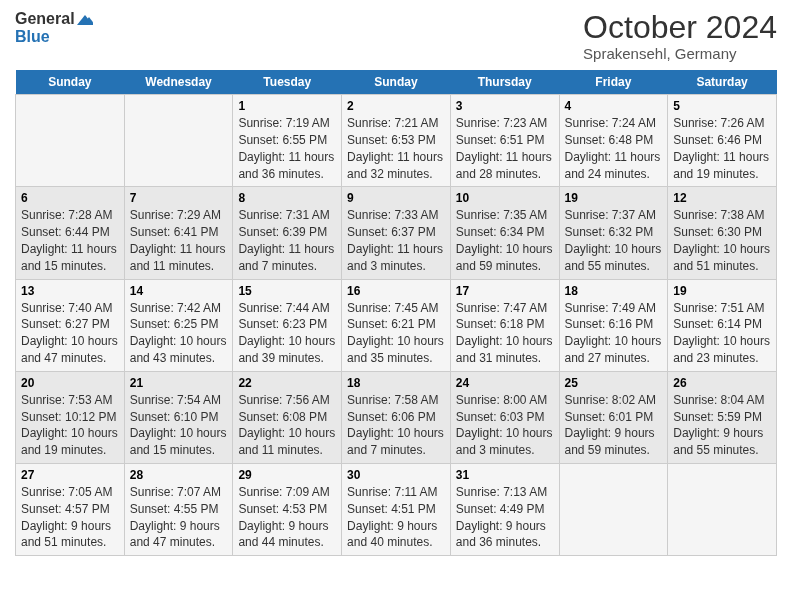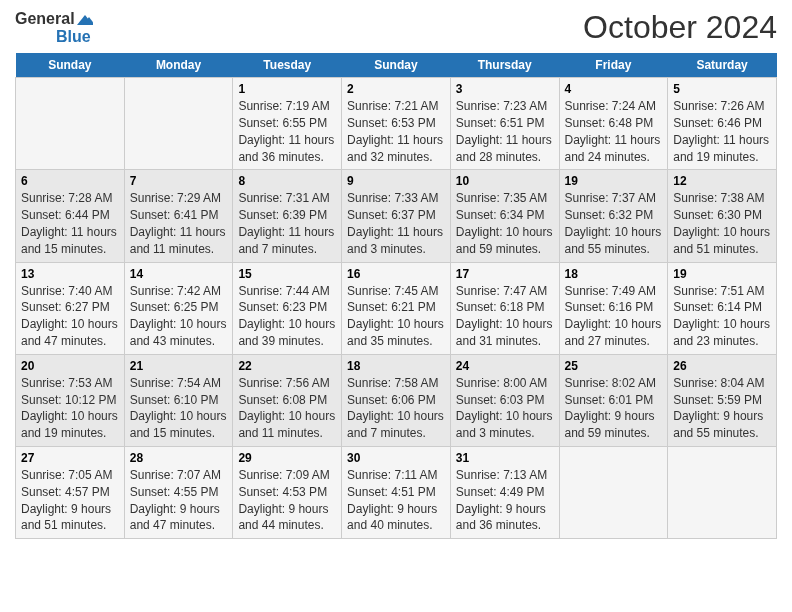--- a/index.html
+++ b/index.html
@@ -83,33 +83,34 @@
 <body>
 
 <div class="page">
   <div class="header">
     <div class="logo">
   <div style="display:flex;flex-direction:column;line-height:1.1;">
     <span style="font-size:16px;font-weight:bold;color:#333;">General<svg style="display:inline;vertical-align:middle;" width="18" height="14" viewBox="0 0 18 14">
               <polygon points="2,12 10,2 18,12" fill="#2572b4"></polygon>
               <polygon points="8,12 14,4 20,12" fill="#2572b4"></polygon>
             </svg></span>
-    <span style="font-size:16px;font-weight:bold;color:#2572b4;margin-left:41px;">Blue</span>
+    <span style="font-size:16px;font-weight:bold;color:#2572b4;">Blue</span>
   </div>
 </div>
     <div class="title-block">
       <div class="main-title">October 2024</div>
+      <div class="sub-title">Sprakensehl, Germany</div>
     </div>
   </div>
 
   <table>
     <thead>
       <tr>
       <th>Sunday</th>
-          <th>Monday</th>
+          <th>Wednesday</th>
           <th>Tuesday</th>
           <th>Sunday</th>
           <th>Thursday</th>
           <th>Friday</th>
           <th>Saturday</th>
         </tr>
     </thead>
     <tbody id="calendar-body">
     <tr>
           <td style="background-color: rgb(245, 245, 245);"></td>

